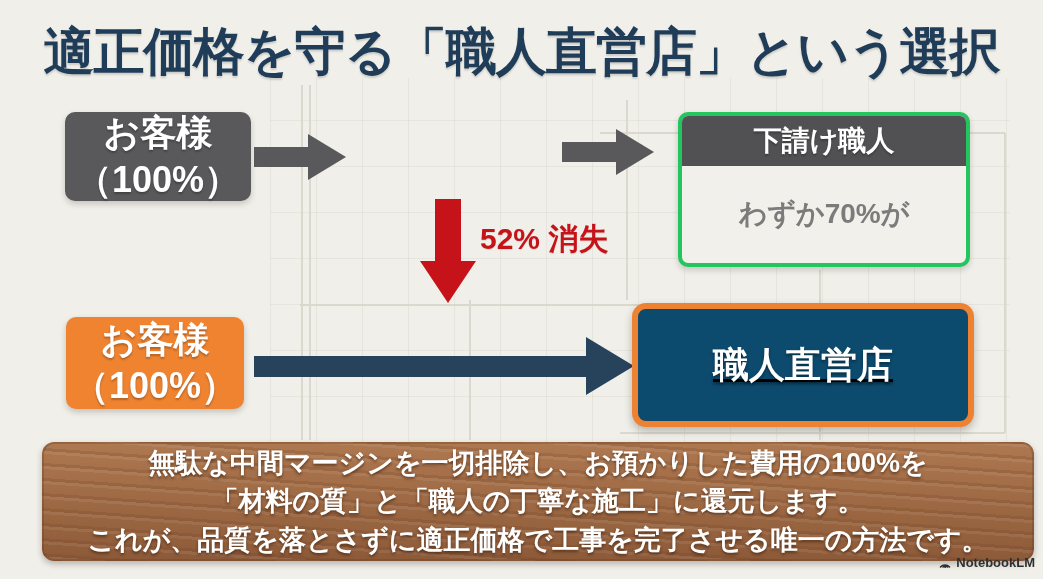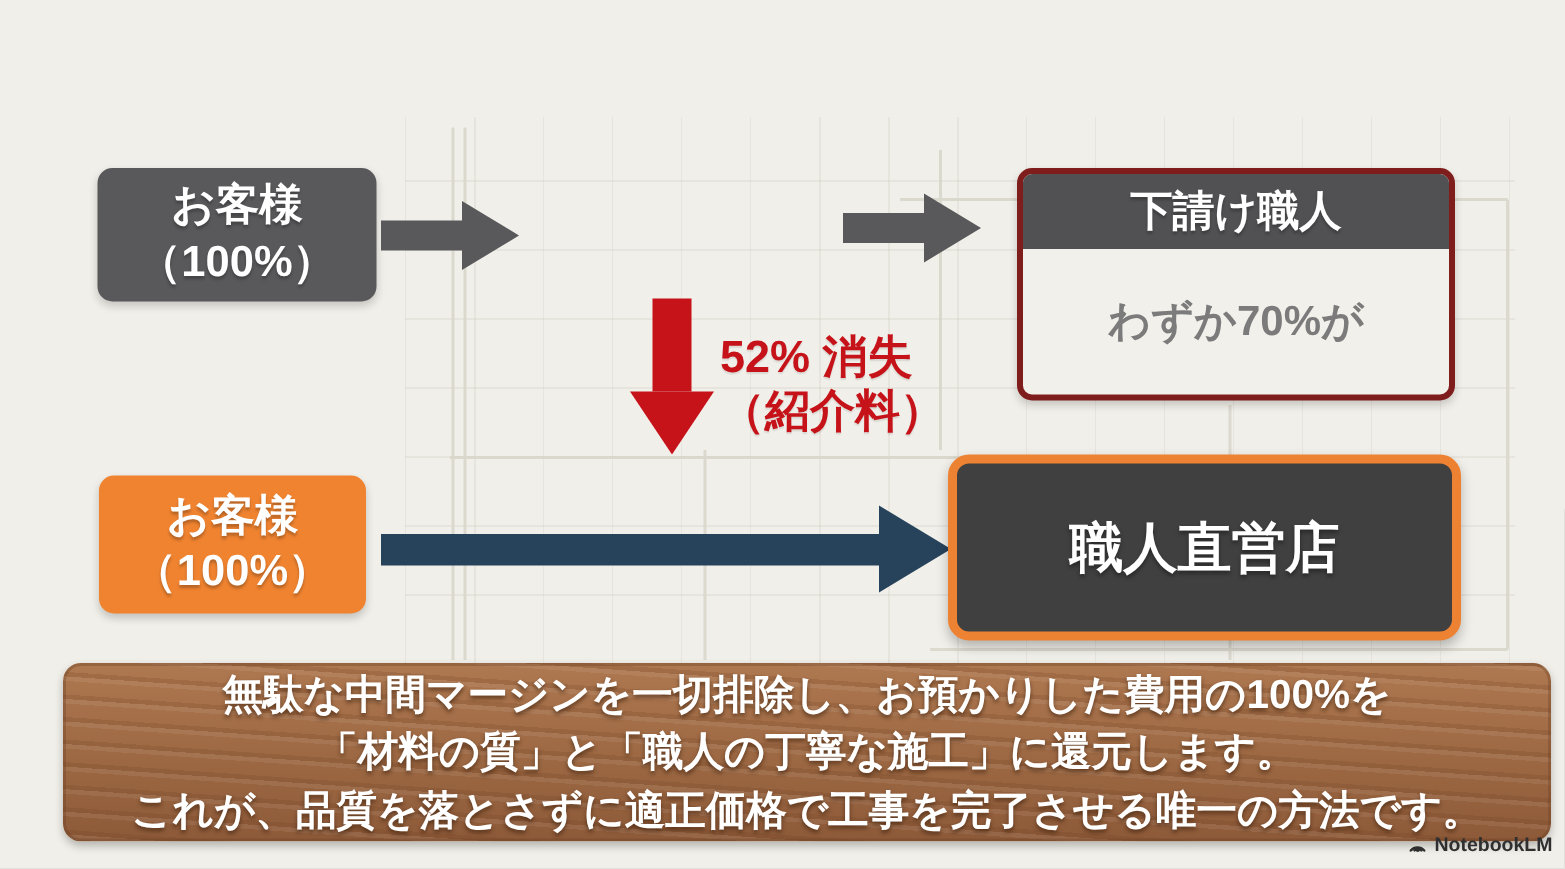--- a/index.html
+++ b/index.html
@@ -28,31 +28,31 @@
     position: absolute; left: 0; top: 18px; width: 100%;
     text-align: center;
     font-size: 51px; font-weight: 900; letter-spacing: -1px;
     color: #1f3c58;
     text-shadow: 0 2px 2px rgba(0,0,0,0.15);
     white-space: nowrap;
   }
 
   .box { position: absolute; border-radius: 10px; display: flex; flex-direction: column;
          align-items: center; justify-content: center; text-align: center; }
-  .box .ln { color: #ffffff; font-weight: 800; font-size: 29px; line-height: 1.28;
+  .box .ln { color: #ffffff; font-weight: 800; font-size: 36px; line-height: 1.28;
              text-shadow: 0 2px 2px rgba(0,0,0,0.25); white-space: nowrap; }
 
   .gray { background: #59585a; box-shadow: 0 3px 6px rgba(0,0,0,0.18); }
   .box-customer-top { left: 65px;  top: 112px; width: 186px; height: 89px; }
   .box-company      { left: 352px; top: 114px; width: 188px; height: 84px; }
   .box-company .ln  { font-size: 30px; }
 
   .box-subcontractor {
     position: absolute; left: 678px; top: 112px; width: 292px; height: 155px;
-    border: 4px solid #7f1d1d; border-radius: 10px; background: #f2f0ea;
+    border: 4px solid #22c55e; border-radius: 10px; background: #f2f0ea;
     overflow: hidden; box-shadow: 0 3px 6px rgba(0,0,0,0.18);
   }
   .sub-header { background: #515153; height: 50px; display: flex; align-items: center;
                 justify-content: center; color: #fff; font-weight: 800; font-size: 28px;
                 text-shadow: 0 2px 2px rgba(0,0,0,0.25); }
   .sub-body   { display: flex; flex-direction: column; align-items: center; justify-content: center;
                 height: 97px; color: #7b7b7b; font-weight: 800; font-size: 28px; line-height: 1.3; }
 
   
   .harrow { position: absolute; height: 46px; }
@@ -77,23 +77,24 @@
                       border-top: 42px solid #c6131a; }
   .red-label { position: absolute; left: 480px; top: 221px; color: #c6131a;
                font-size: 30px; font-weight: 800; line-height: 1.2; white-space: nowrap;
                text-shadow: 0 1px 1px rgba(0,0,0,0.1); }
 
   .orange { background: #ef8330; box-shadow: 0 3px 6px rgba(0,0,0,0.2); }
   .box-customer-bottom { left: 66px; top: 317px; width: 178px; height: 92px; }
 
   .box-direct {
     position: absolute; left: 632px; top: 303px; width: 342px; height: 124px;
-    background: #404040; border: 6px solid #ee8233; border-radius: 14px;
+    background: #0c4a6e; border: 6px solid #ee8233; border-radius: 14px;
     display: flex; flex-direction: column; align-items: center; justify-content: center;
     box-shadow: 0 4px 8px rgba(0,0,0,0.25);
+    text-decoration: underline;
   }
   .direct-title { color: #fff; font-size: 36px; font-weight: 900; line-height: 1.2;
                   text-shadow: 0 2px 3px rgba(0,0,0,0.4); white-space: nowrap; }
   .direct-sub   { color: #fff; font-size: 32px; font-weight: 900; line-height: 1.2;
                   text-shadow: 0 2px 3px rgba(0,0,0,0.4); white-space: nowrap; }
   .direct-sub .hl { color: #ef8a35; }
 
   .footer {
     position: absolute; left: 42px; top: 442px; width: 992px; height: 119px;
     border-radius: 12px;
@@ -124,20 +125,21 @@
       <line x1="470" y1="300" x2="470" y2="440"></line>
       <line x1="627" y1="100" x2="627" y2="300"></line>
       <line x1="820" y1="270" x2="820" y2="440"></line>
       <line x1="600" y1="133" x2="1005" y2="133"></line>
       <line x1="300" y1="305" x2="640" y2="305"></line>
       <line x1="620" y1="433" x2="1005" y2="433"></line>
       <line x1="1005" y1="133" x2="1005" y2="433"></line>
     </g>
   </svg>
 
+  <h1 class="title">適正価格を守る「職人直営店」という選択</h1>
 
   <div class="box gray box-customer-top">
     <div class="ln">お客様</div>
     <div class="ln">（100%）</div>
   </div>
 
   <div class="harrow arrow-g1">
     <div class="shaft"></div>
     <div class="head"></div>
   </div>
@@ -154,21 +156,20 @@
       <div>わずか70%が</div>
     </div>
   </div>
 
   <div class="red-arrow">
     <div class="shaft"></div>
     <div class="head"></div>
   </div>
   <div class="red-label">
     <div>52% 消失</div>
-    <div>（紹介料）</div>
   </div>
 
   <div class="box orange box-customer-bottom">
     <div class="ln">お客様</div>
     <div class="ln">（100%）</div>
   </div>
 
   <div class="navy-arrow">
     <div class="shaft"></div>
     <div class="head"></div>

